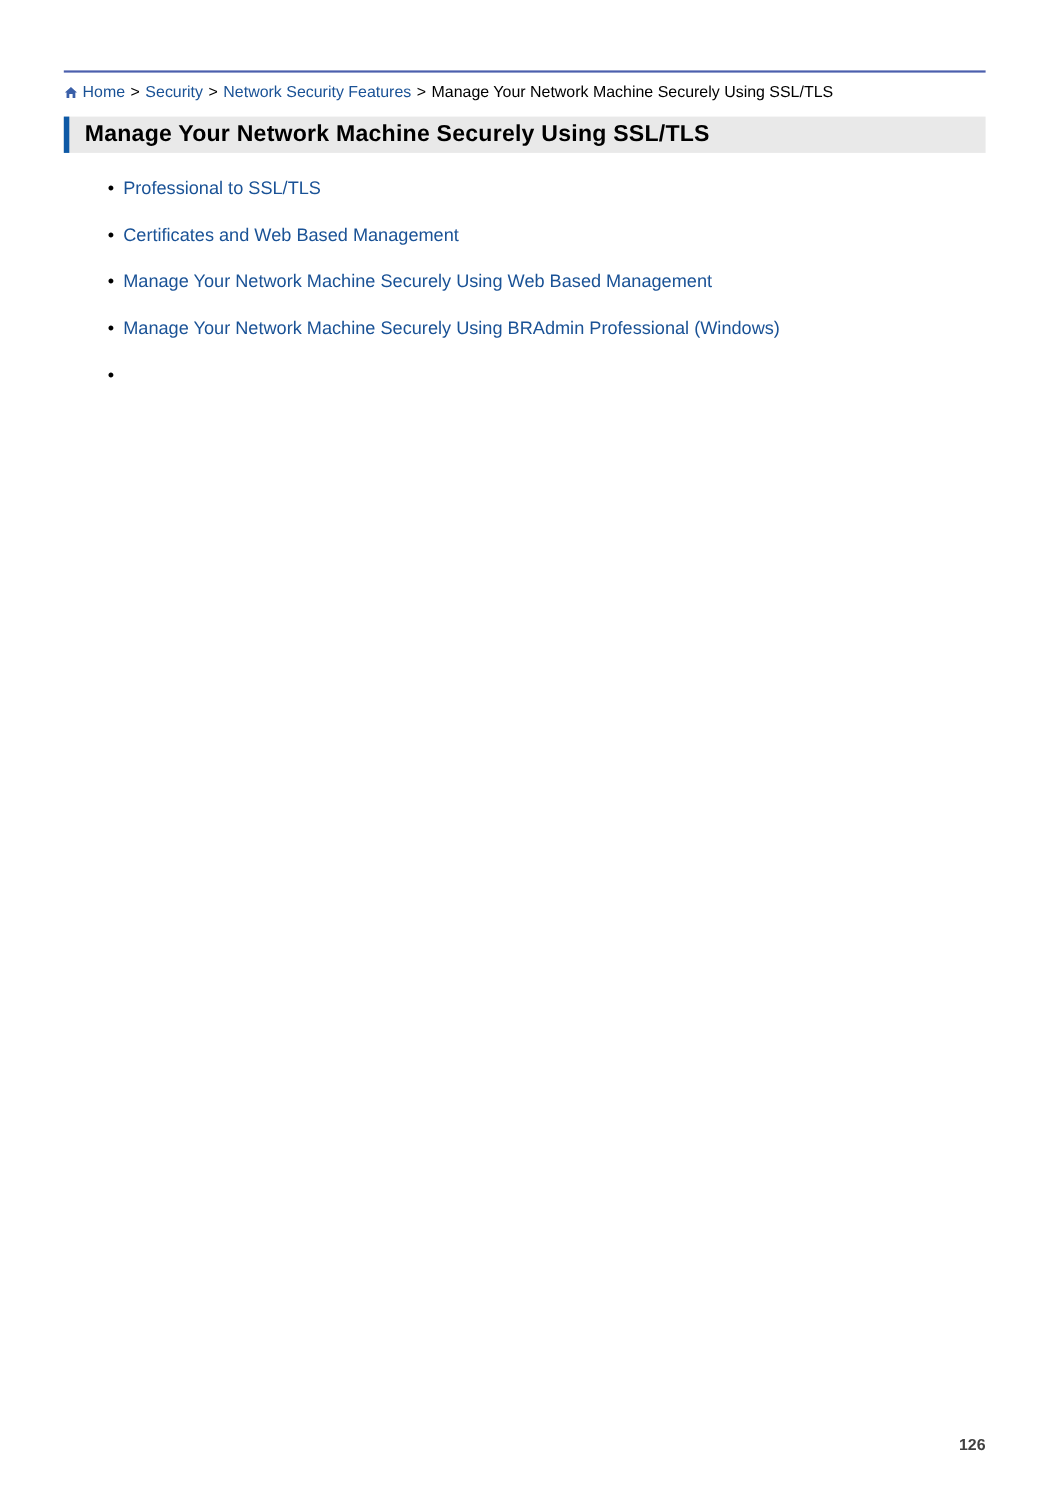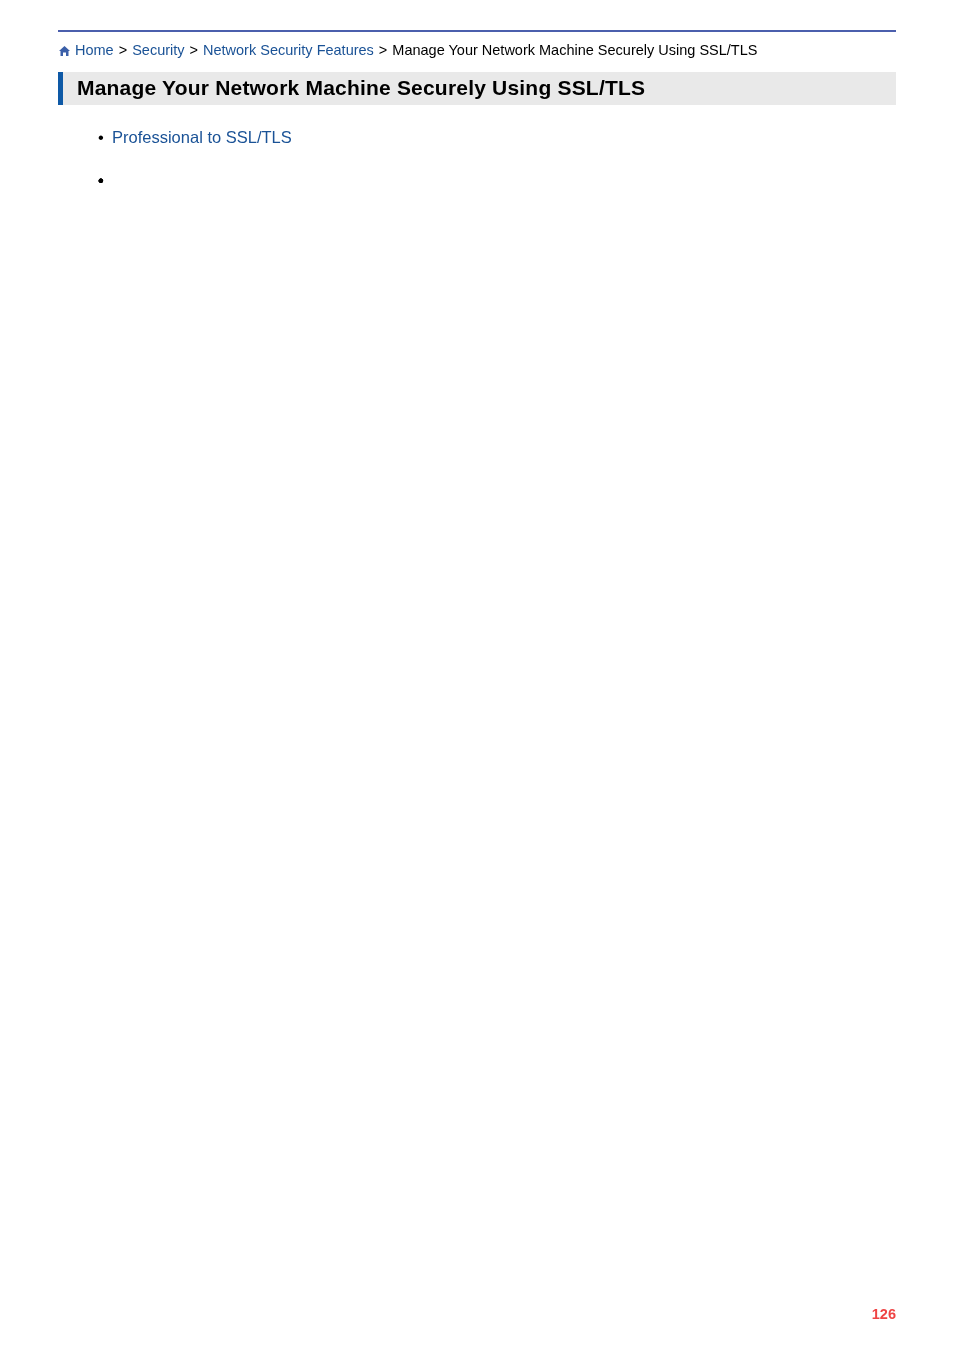--- a/index.html
+++ b/index.html
@@ -9,20 +9,21 @@
     }
     body {
       font-family: Arial, Helvetica, sans-serif;
       background: #fff;
       width: 954px;
       height: 1350px;
       position: relative;
     }
     .page {
       padding: 30px 58px 0 58px;
+      margin-top: 34px;
     }
     .top-rule {
       height: 2px;
       background: #4b5fad;
       margin-bottom: 8px;
     }
     .breadcrumb {
       font-size: 14.5px;
       line-height: 1.4;
       color: #000;
@@ -76,21 +77,21 @@
     .link-list li a {
       color: #1a5296;
       text-decoration: none;
     }
     .page-number {
       position: absolute;
       bottom: 28px;
       right: 58px;
       font-size: 14.5px;
       font-weight: bold;
-      color: #ef4444;
+      color: #404040;
     }
   </style>
 </head>
 <body>
 
 <div class="page">
   <div class="top-rule"></div>
 
   <div class="breadcrumb">
     <span class="home-icon">
@@ -104,26 +105,29 @@
     <h1>Manage Your Network Machine Securely Using SSL/TLS</h1>
   </div>
 
   <ul class="link-list">
     <li>
       <span class="bullet">•</span>
       <a href="#">Professional to SSL/TLS</a>
     </li>
     <li>
       <span class="bullet">•</span>
+      <a href="#">Certificates and Web Based Management</a>
     </li>
     <li>
       <span class="bullet">•</span>
+      <a href="#">Manage Your Network Machine Securely Using Web Based Management</a>
     </li>
     <li>
       <span class="bullet">•</span>
+      <a href="#">Manage Your Network Machine Securely Using BRAdmin Professional (Windows)</a>
     </li>
     <li>
       <span class="bullet">•</span>
     </li>
   </ul>
 </div>
 
 <div class="page-number">126</div>
 
 </body></html>

